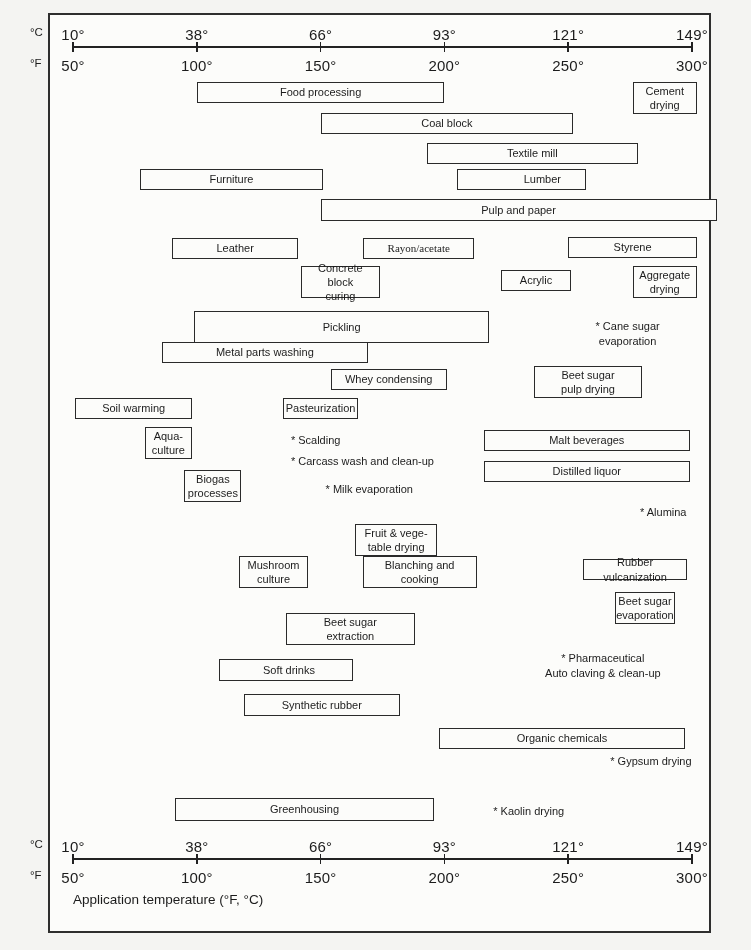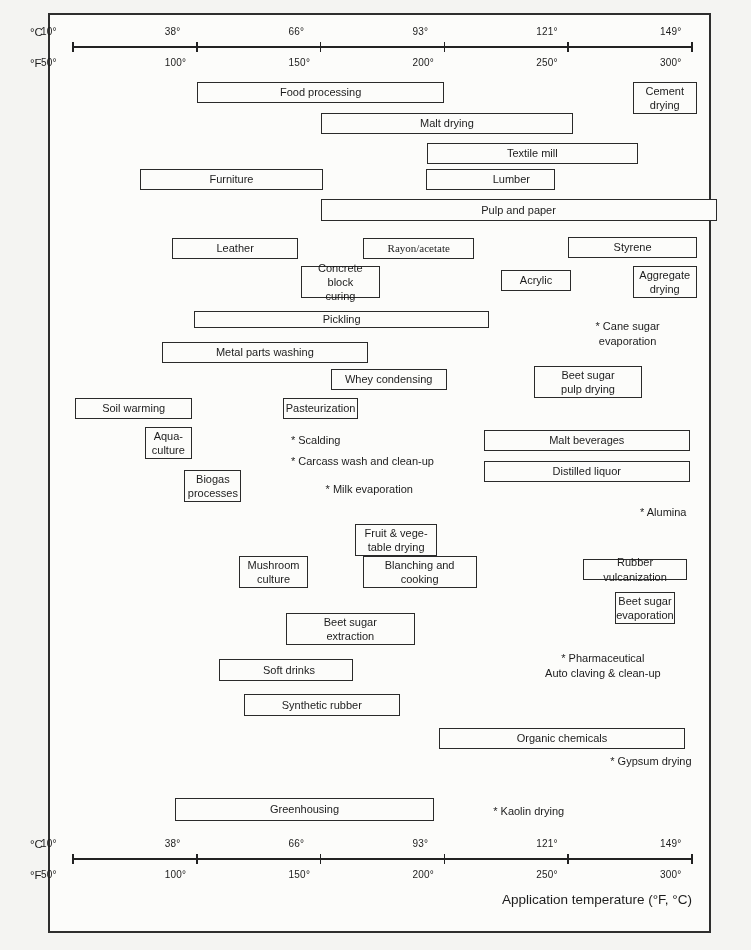--- a/index.html
+++ b/index.html
@@ -3,29 +3,29 @@
 <meta charset="utf-8">
 <style>
   html,body{margin:0;padding:0;}
   body{background:#e9e9e7;}
   .page{position:relative;width:751px;height:950px;background:#f4f4f2;
         font-family:"Liberation Sans",sans-serif;color:#1c1c1c;overflow:hidden;}
   .figure-border{position:absolute;left:48px;top:13px;width:659px;height:916px;
         border:2px solid #2e2e2e;background:#fcfcfa;}
   .axis-line{position:absolute;height:1.6px;background:#222;}
   .tick{position:absolute;width:1.6px;height:10px;background:#222;}
-  .tick-label{position:absolute;width:64px;margin-left:-32px;text-align:left;
-        font-size:10px;letter-spacing:.2px;}
+  .tick-label{position:absolute;width:64px;margin-left:-32px;text-align:center;
+        font-size:15px;letter-spacing:.2px;}
   .unit{position:absolute;font-size:11.5px;}
   .box{position:absolute;box-sizing:border-box;border:1.6px solid #2a2a2a;background:#fcfcfa;
         display:flex;align-items:center;justify-content:center;text-align:center;
         font-size:11px;line-height:1.3;white-space:pre-line;padding:0 2px;}
   .note{position:absolute;font-size:11px;line-height:1.35;white-space:pre-line;}
   .note.center{transform:translateX(-50%);text-align:center;}
-  .caption{position:absolute;left:73px;width:619px;top:892px;text-align:right;
+  .caption{position:absolute;left:73px;width:619px;top:892px;text-align:left;
         font-size:13.5px;}
 </style>
 </head>
 <body>
 
 <div class="page">
   <div class="figure-border"></div>
   <div id="axes-layer">
       <div class="axis-line" style="left: 73px; top: 46px; width: 619px;"></div>
       <div class="tick" style="left: 72.2px; top: 42px;"></div>
@@ -67,34 +67,34 @@
       <div class="tick" style="left: 691.2px; top: 854px;"></div>
       <div class="tick-label" style="left: 692px; top: 838px;">149°</div>
       <div class="tick-label" style="left: 692px; top: 869px;">300°</div>
       <div class="unit" style="left: 30px; top: 838px;">°C</div>
       <div class="unit" style="left: 30px; top: 869px;">°F</div>
     </div>
   <div id="plot-layer">
       <div class="box" style="left: 196.8px; top: 82px; width: 247.6px; height: 21px;">Food processing</div>
       <div class="box" style="left: 632.576px; top: 82px; width: 64.376px; height: 32px;">Cement
 drying</div>
-      <div class="box" style="left: 320.6px; top: 113px; width: 252.552px; height: 21px;">Malt drying</div>
+      <div class="box" style="left: 320.6px; top: 113px; width: 252.552px; height: 21px;">Coal block</div>
       <div class="box" style="left: 427.068px; top: 143px; width: 210.46px; height: 21px;">Textile mill</div>
       <div class="box" style="left: 139.852px; top: 169px; width: 183.224px; height: 21px;">Furniture</div>
-      <div class="box" style="left: 426px; top: 169px; width: 128.752px; height: 21px; padding-left: 44px;">Lumber</div>
+      <div class="box" style="left: 457px; top: 169px; width: 128.752px; height: 21px; padding-left: 44px;">Lumber</div>
       <div class="box" style="left: 320.6px; top: 199px; width: 396px; height: 22px;">Pulp and paper</div>
       <div class="box" style="left: 172.04px; top: 238px; width: 126.276px; height: 21px;">Leather</div>
       <div class="box" style="left: 363px; top: 238px; width: 111.42px; height: 21px; font-family: Liberation Serif, serif;">Rayon/acetate</div>
       <div class="box" style="left: 568.2px; top: 237px; width: 128.752px; height: 21px;">Styrene</div>
       <div class="box" style="left: 300.792px; top: 266px; width: 79.232px; height: 32px;">Concrete block
 curing</div>
       <div class="box" style="left: 501.348px; top: 270px; width: 69.328px; height: 21px;">Acrylic</div>
       <div class="box" style="left: 632.576px; top: 266px; width: 64.376px; height: 32px;">Aggregate
 drying</div>
-      <div class="box" style="left: 194.324px; top: 311px; width: 294.644px; height: 17px;">Pickling</div>
+      <div class="box" style="left: 194.324px; top: 311px; width: 294.644px; height: 32px;">Pickling</div>
       <div class="box" style="left: 162.136px; top: 342px; width: 205.508px; height: 21px;">Metal parts washing</div>
       <div class="box" style="left: 330.504px; top: 369px; width: 116.372px; height: 21px;">Whey condensing</div>
       <div class="box" style="left: 533.536px; top: 366px; width: 108.944px; height: 32px;">Beet sugar
 pulp drying</div>
       <div class="box" style="left: 75.476px; top: 398px; width: 116.372px; height: 21px;">Soil warming</div>
       <div class="box" style="left: 283.46px; top: 398px; width: 74.28px; height: 21px;">Pasteurization</div>
       <div class="box" style="left: 144.804px; top: 427px; width: 47.044px; height: 32px;">Aqua-
 culture</div>
       <div class="box" style="left: 484.016px; top: 430px; width: 205.508px; height: 21px;">Malt beverages</div>
       <div class="box" style="left: 484.016px; top: 461px; width: 205.508px; height: 21px;">Distilled liquor</div>

